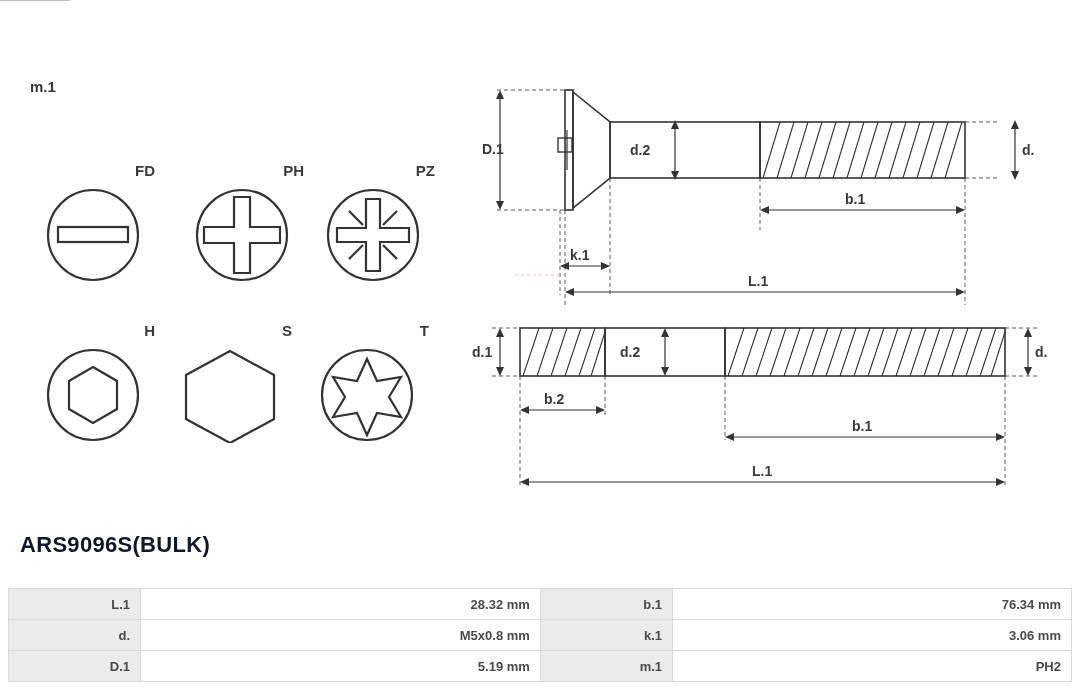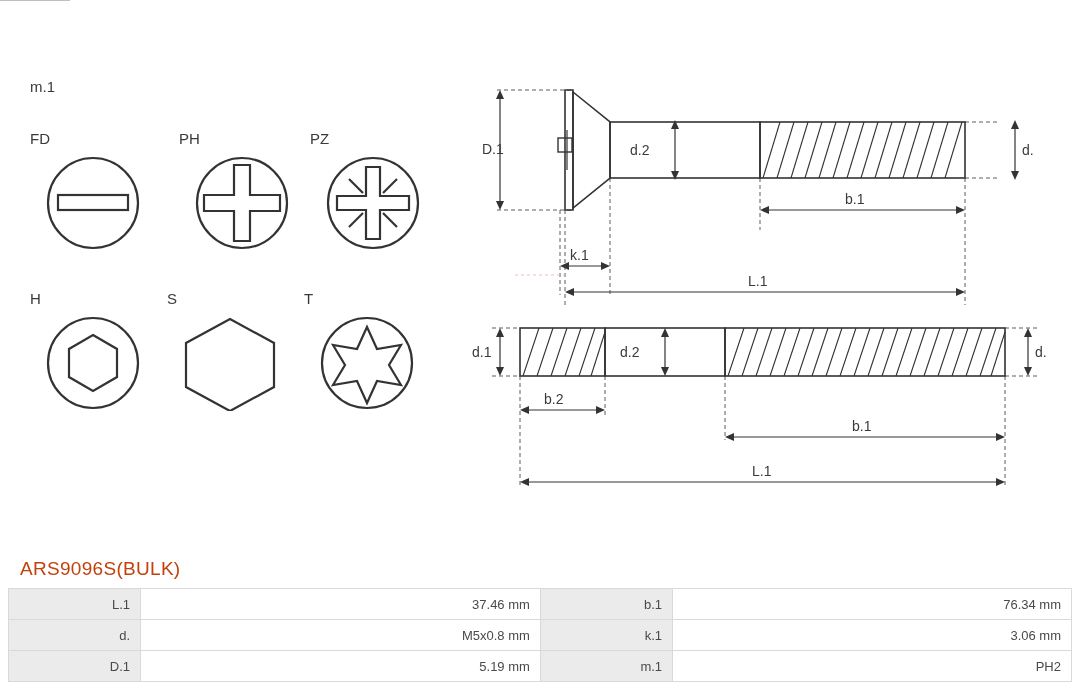--- a/index.html
+++ b/index.html
@@ -12,20 +12,21 @@
     height: 692px;
     font-family: "Liberation Sans", sans-serif;
     color: #333333;
     position: relative;
     overflow: hidden;
   }
   .page {
     position: relative;
     width: 1080px;
     height: 692px;
+    font-weight: bold;
   }
   .top-rule {
     position: absolute;
     left: 0;
     top: 0;
     width: 70px;
     height: 0;
     border-top: 1px solid #bfbfbf;
   }
   .diagram-area {
@@ -45,21 +46,22 @@
   
   .heads {
     position: absolute;
     left: 30px;
     top: 130px;
     width: 400px;
   }
   .head-cell {
     position: absolute;
     width: 125px;
-    text-align: left;
+    text-align: right;
+    margin-top: 32px;
   }
   .head-cell .hlabel {
     font-size: 15px;
     color: #3a3a3a;
     margin-bottom: 8px;
     display: block;
   }
   .head-cell .shape {
     width: 96px;
     height: 96px;
@@ -68,23 +70,23 @@
   }
   svg text {
     font-family: "Liberation Sans", sans-serif;
     font-size: 14px;
     fill: #3a3a3a;
   }
   
   .part-code {
     position: absolute;
     left: 20px;
-    top: 558px;
-    font-size: 19px;
-    color: #c2410c;
+    top: 532px;
+    font-size: 22px;
+    color: #0f172a;
     letter-spacing: 0.3px;
   }
   table.specs {
     position: absolute;
     left: 8px;
     top: 588px;
     width: 1064px;
     border-collapse: collapse;
     font-size: 13px;
   }
@@ -364,21 +366,21 @@
     </svg>
 
   </div>
 
   <div class="part-code">ARS9096S(BULK)</div>
 
   <table class="specs">
     <tbody>
       <tr>
         <td class="key">L.1</td>
-        <td class="val">37.46 mm</td>
+        <td class="val">28.32 mm</td>
         <td class="key">b.1</td>
         <td class="val">76.34 mm</td>
       </tr>
       <tr>
         <td class="key">d.</td>
         <td class="val">M5x0.8 mm</td>
         <td class="key">k.1</td>
         <td class="val">3.06 mm</td>
       </tr>
       <tr>

